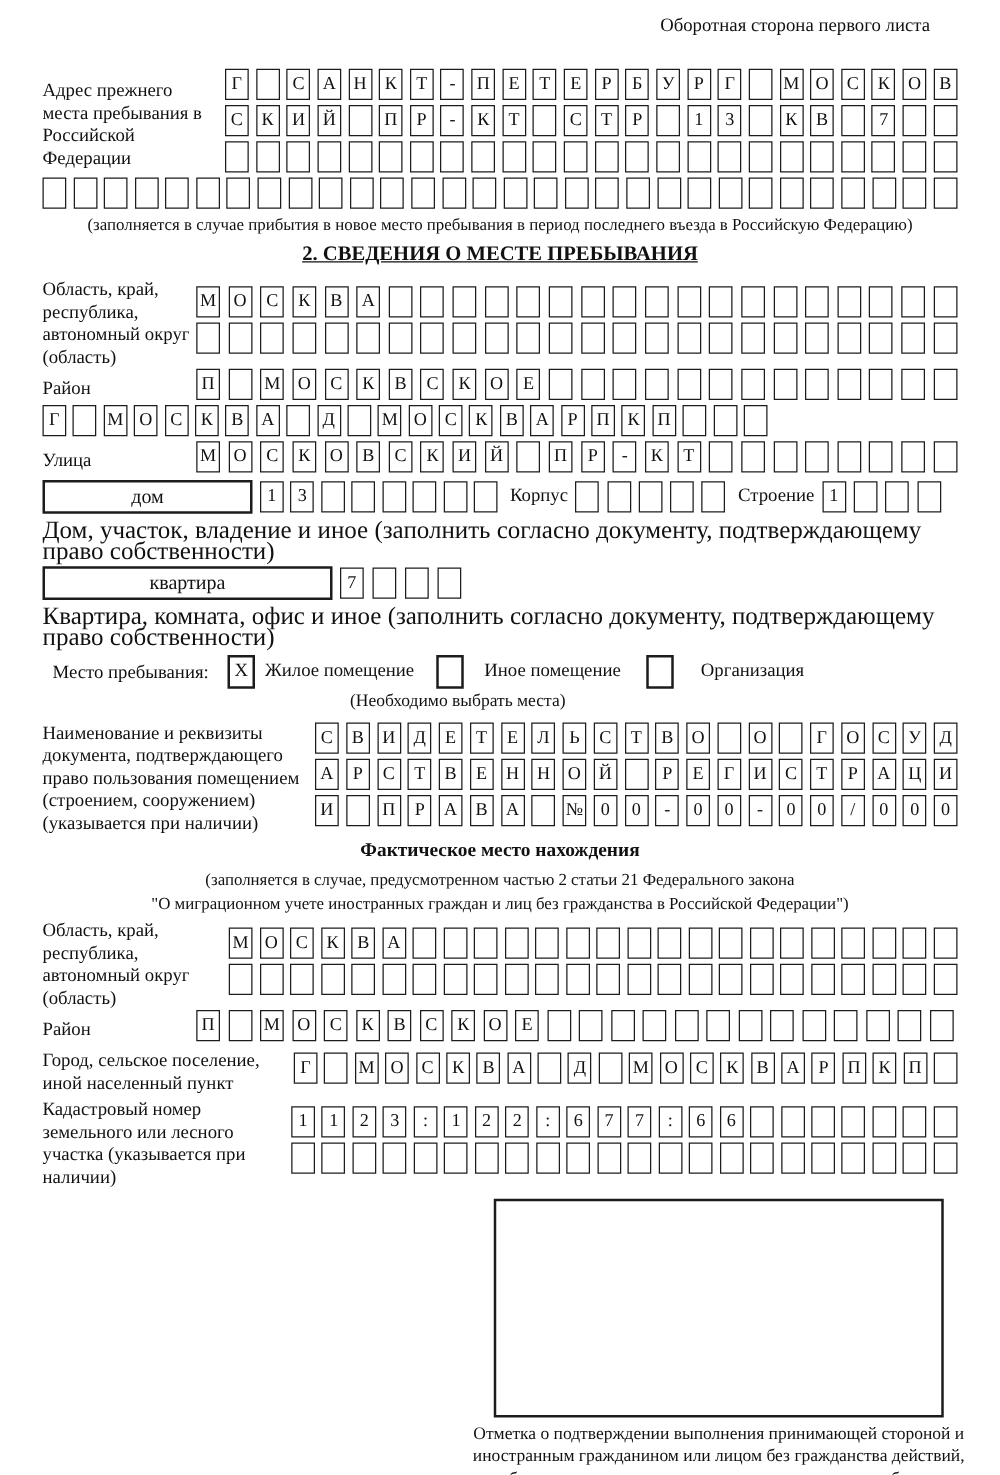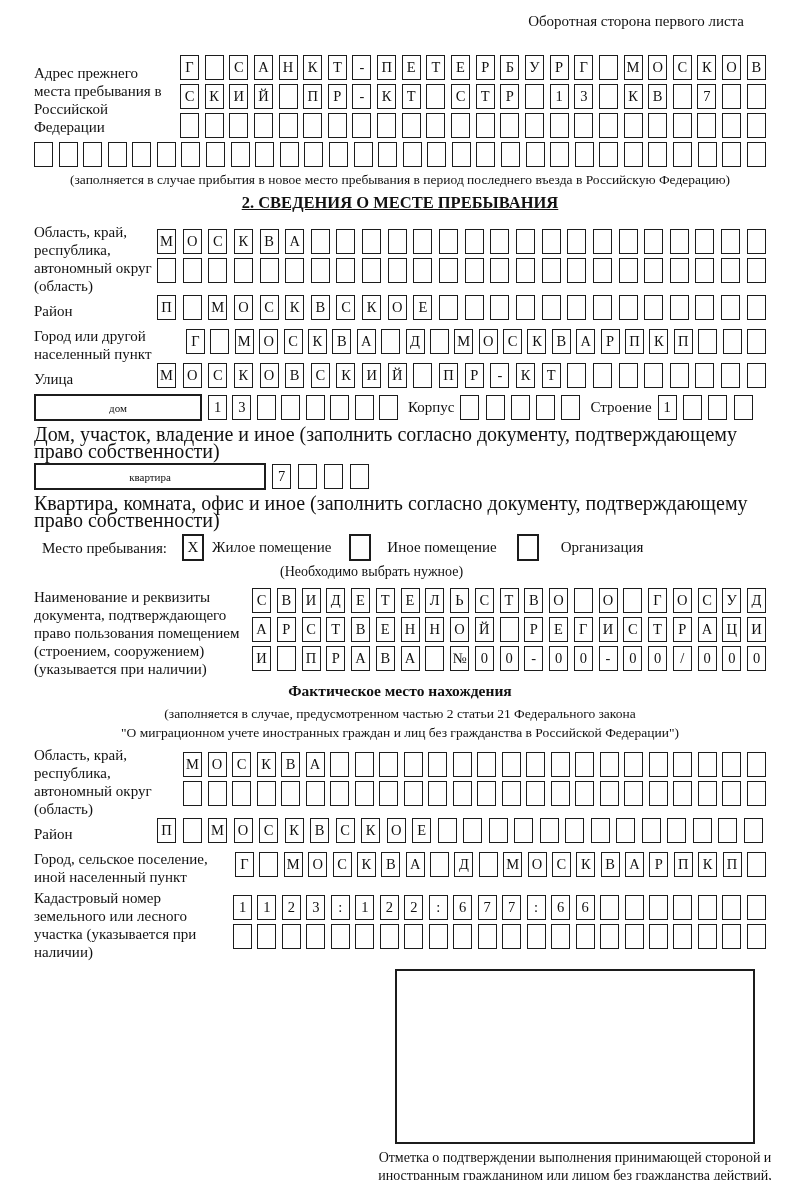--- a/index.html
+++ b/index.html
@@ -19,21 +19,21 @@
   .cw95{width:95px}.cw97{width:97px}.cw120{width:120px}.cw190{width:190px}
   .cw514{width:514px}.cw531{width:531px}.cw533{width:533px}
   .cw580{width:580px}.cw583{width:583px}.cw586{width:586px}
   .cw606{width:606px}.cw609{width:609px}.cw732{width:732px}
   .note{font-size:13.5px;text-align:center;line-height:17px;margin:1px 0 2px 0;}
   .note-left{font-size:20px;line-height:17px;margin:0 0 3px 0;}
   .sect-title{font-weight:bold;font-size:16.5px;text-align:center;margin:5px 0 7px 0;text-decoration:underline;}
   .sub-title{font-weight:bold;font-size:15.5px;text-align:center;margin:4px 0 5px 0;}
   .mt24{margin-top:24px;}
   .widebox{box-sizing:border-box;border:2px solid #1c1c1c;height:27px;display:flex;
-           align-items:center;justify-content:center;font-size:11px;flex:none;background:#fff;}
+           align-items:center;justify-content:center;font-size:16px;flex:none;background:#fff;}
   .wb168{width:168px}.wb196{width:232px}
   .hrow{display:flex;align-items:center;margin:2px 0 5px 0;}
   .inline-lab{font-size:15px;flex:none;padding:0 6px 0 10px;}
   .gap6{width:6px;flex:none;}
   .hrow .cellrow{margin-bottom:0;}
   .stayrow{display:flex;align-items:center;margin:5px 0 3px 8px;}
   .checkbox{box-sizing:border-box;flex:none;width:22px;height:27px;border:2px solid #1c1c1c;
             display:flex;align-items:center;justify-content:center;font-size:15px;background:#fff;}
   .opt-label{font-size:15px;flex:none;}
   .hint{font-size:14px;margin:0 0 5px 246px;}
@@ -251,21 +251,20 @@
         <span class="cell"></span>
         <span class="cell"></span>
         <span class="cell"></span>
         <span class="cell"></span>
         <span class="cell"></span>
         <span class="cell"></span>
       </div>
   </div>
 
   <div class="frow">
-    <div class="flabel w152">Город или другой населенный пункт</div>
     <div class="cellrow cw580">
         <span class="cell">Г</span>
         <span class="cell"></span>
         <span class="cell">М</span>
         <span class="cell">О</span>
         <span class="cell">С</span>
         <span class="cell">К</span>
         <span class="cell">В</span>
         <span class="cell">А</span>
         <span class="cell"></span>
@@ -362,21 +361,21 @@
 
   <div class="stayrow">
     <div class="flabel w140" style="padding-top:0">Место пребывания:</div>
     <span class="checkbox">X</span>
     <span class="opt-label ml8">Жилое помещение</span>
     <span class="checkbox ml18"></span>
     <span class="opt-label ml16">Иное помещение</span>
     <span class="checkbox ml20"></span>
     <span class="opt-label ml22">Организация</span>
   </div>
-  <div class="hint">(Необходимо выбрать нужное)</div>
+  <div class="hint">(Необходимо выбрать места)</div>
 
   <div class="frow docblock">
     <div class="flabel w218">Наименование и реквизиты документа, подтверждающего право пользования помещением (строением, сооружением) (указывается при наличии)</div>
     <div class="rows">
       <div class="cellrow cw514">
           <span class="cell">С</span>
           <span class="cell">В</span>
           <span class="cell">И</span>
           <span class="cell">Д</span>
           <span class="cell">Е</span>

